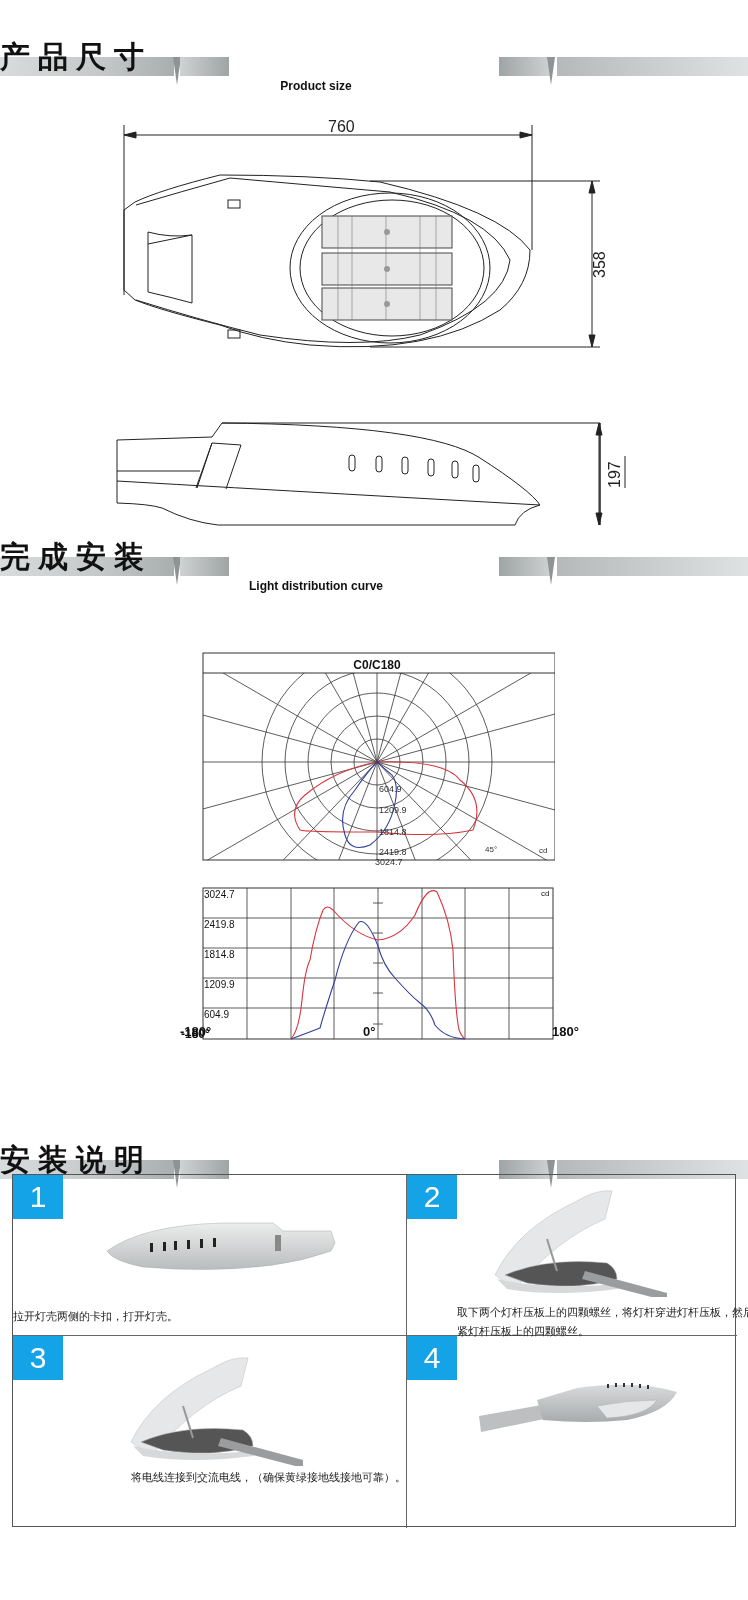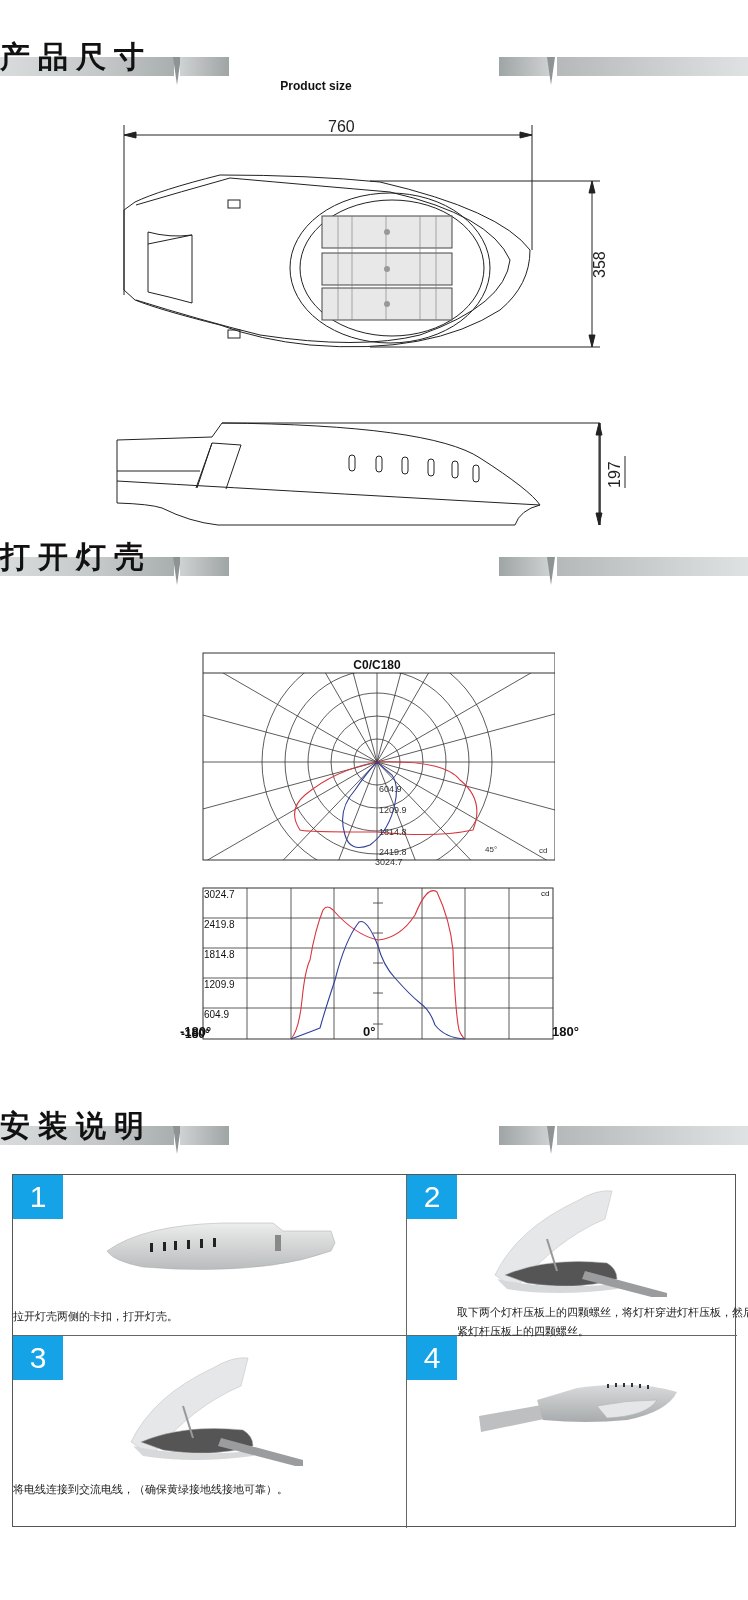--- a/index.html
+++ b/index.html
@@ -114,21 +114,22 @@
   <text x="0" y="0" font-size="16" fill="#222" transform="translate(520,88) rotate(-90)">197</text>
 </svg>
 
 <div class="sec-header" style="top:535px;">
   <div class="bar bar-l1"></div>
   <div class="notch notch-l"></div>
   <div class="bar bar-l2"></div>
   <div class="bar bar-r1"></div>
   <div class="notch notch-r"></div>
   <div class="bar bar-r2"></div>
-  <div class="sec-title">打开灯壳</div>
+  <div class="sec-title">完成安装</div>
+  <div class="sec-sub">Light distribution curve</div>
 </div>
 
 <svg style="position:absolute;left:195px;top:635px;" width="360" height="230" viewBox="0 0 360 230">
   <defs>
     <clipPath id="polclip">
         <rect x="8" y="38" width="352" height="187"></rect>
       </clipPath>
   </defs>
   <rect x="8" y="18" width="352" height="207" fill="#fff" stroke="#333" stroke-width="1"></rect>
   <line x1="8" y1="38" x2="360" y2="38" stroke="#333"></line>
@@ -211,21 +212,21 @@
   <g font-size="12" font-weight="bold" fill="#111">
     <text x="6" y="178" dy="0" transform="translate(0,0)">-180°</text>
   </g>
 </svg>
 <div style="position:absolute;top:1024px;left:0;width:748px;height:18px;font-family:'Liberation Sans',sans-serif;font-weight:bold;font-size:13px;">
   <span style="position:absolute;left:180px;">-180°</span>
   <span style="position:absolute;left:363px;">0°</span>
   <span style="position:absolute;left:552px;">180°</span>
 </div>
 
-<div class="sec-header" style="top:1104px;padding-left:10px;">
+<div class="sec-header" style="top:1138px;padding-left:10px;">
   <div class="bar bar-l1"></div>
   <div class="notch notch-l"></div>
   <div class="bar bar-l2"></div>
   <div class="bar bar-r1"></div>
   <div class="notch notch-r"></div>
   <div class="bar bar-r2"></div>
   <div class="sec-title">安装说明</div>
 </div>
 
 <div class="install">
@@ -270,21 +271,21 @@
 
   <div style="position:absolute;left:0;top:161px;width:393px;height:192px;">
     <div class="badge">3</div>
     <svg style="position:absolute;left:110px;top:10px;" width="180" height="120" viewBox="0 0 180 120">
       <path d="M8,96 Q30,50 90,22 Q110,10 125,12 L118,40 Q70,60 28,110 Z" fill="#e6e7e8" stroke="#bbb" stroke-width="0.5"></path>
       <path d="M18,96 Q60,78 120,84 Q130,90 130,100 Q90,112 40,104 Z" fill="#555" stroke="#aaa" stroke-width="0.5"></path>
       <path d="M10,100 Q60,112 140,104 L130,110 Q70,118 20,110 Z" fill="#d7d8da"></path>
       <line x1="60" y1="60" x2="70" y2="92" stroke="#999" stroke-width="2"></line>
       <path d="M98,92 L180,114 L180,122 L95,100 Z" fill="#9b9c9e"></path>
     </svg>
-    <div class="caption" style="left:0;width:393px;top:134px;text-align:left;margin-top:12px;">将电线连接到交流电线，（确保黄绿接地线接地可靠）。</div>
+    <div class="caption" style="left:0;width:393px;top:134px;text-align:right;">将电线连接到交流电线，（确保黄绿接地线接地可靠）。</div>
   </div>
 
   <div style="position:absolute;left:394px;top:161px;width:330px;height:192px;">
     <div class="badge">4</div>
     <svg style="position:absolute;left:70px;top:40px;" width="210" height="70" viewBox="0 0 210 70">
       <defs>
           <linearGradient id="g4" x1="0" y1="0" x2="0" y2="1">
             <stop offset="0" stop-color="#d8dadb"></stop>
             <stop offset="1" stop-color="#a8abad"></stop>
           </linearGradient>

